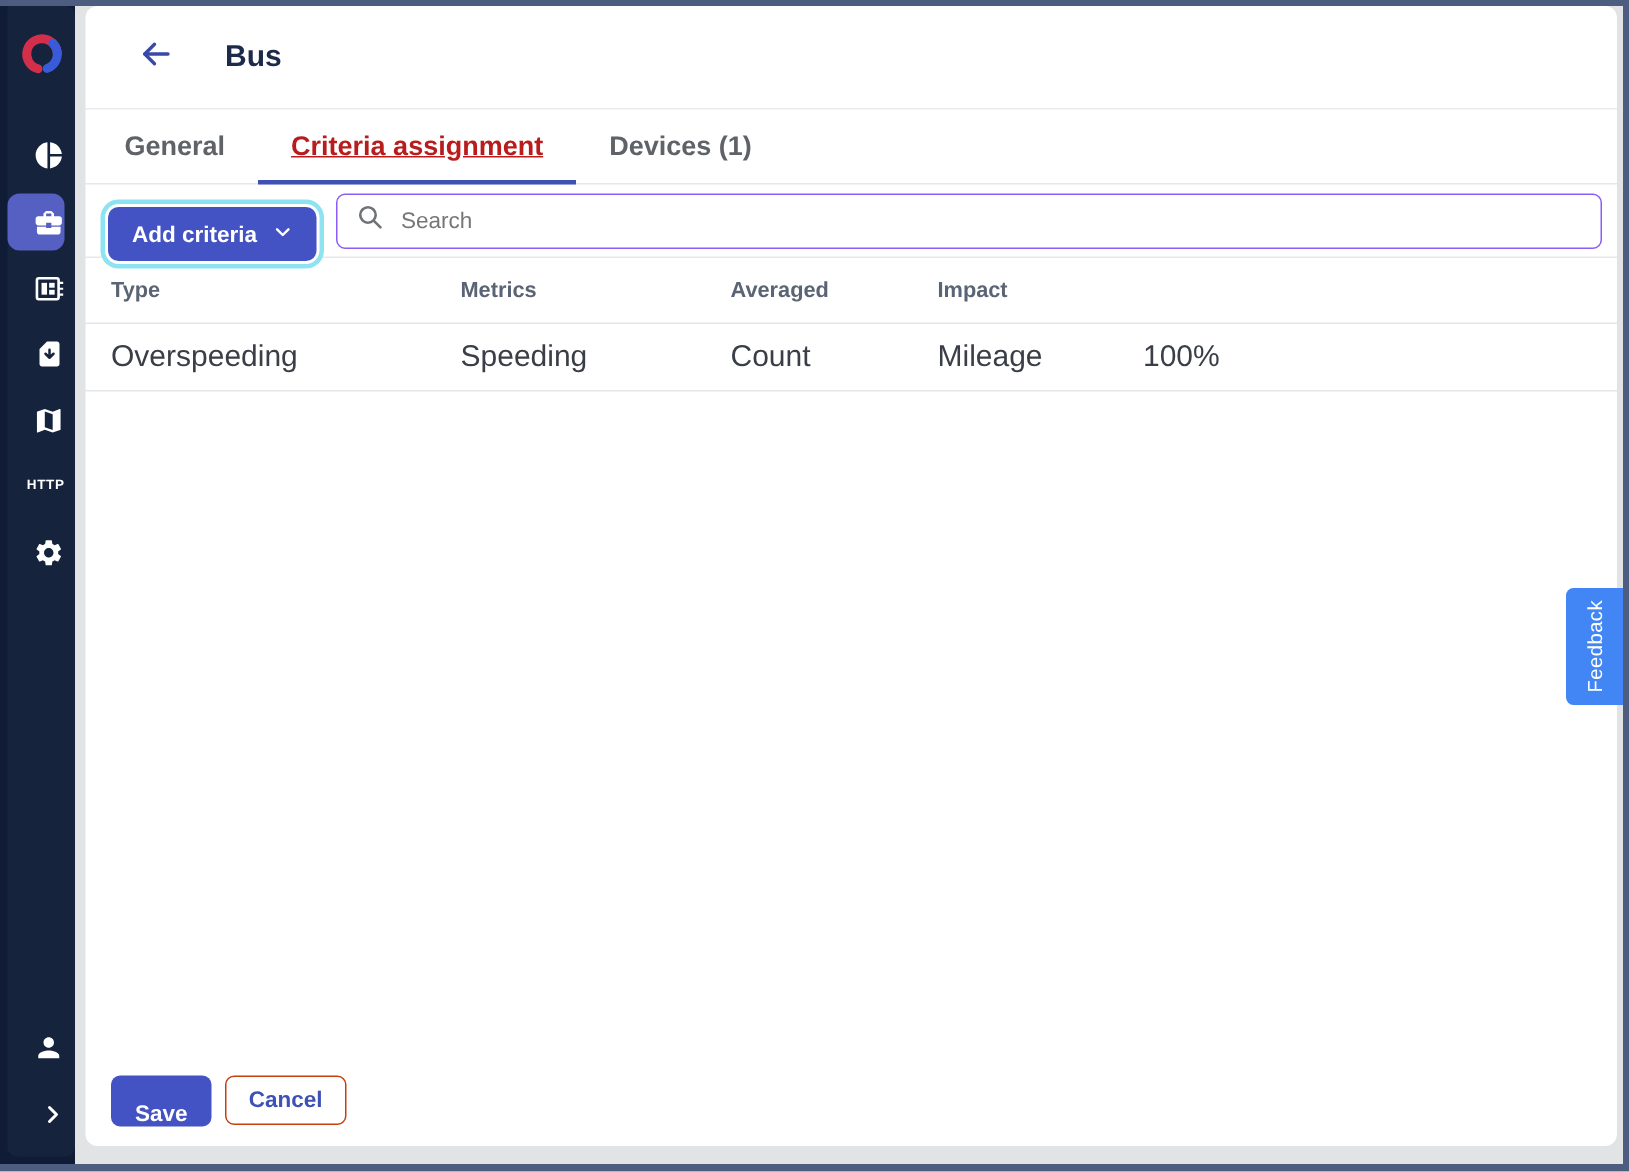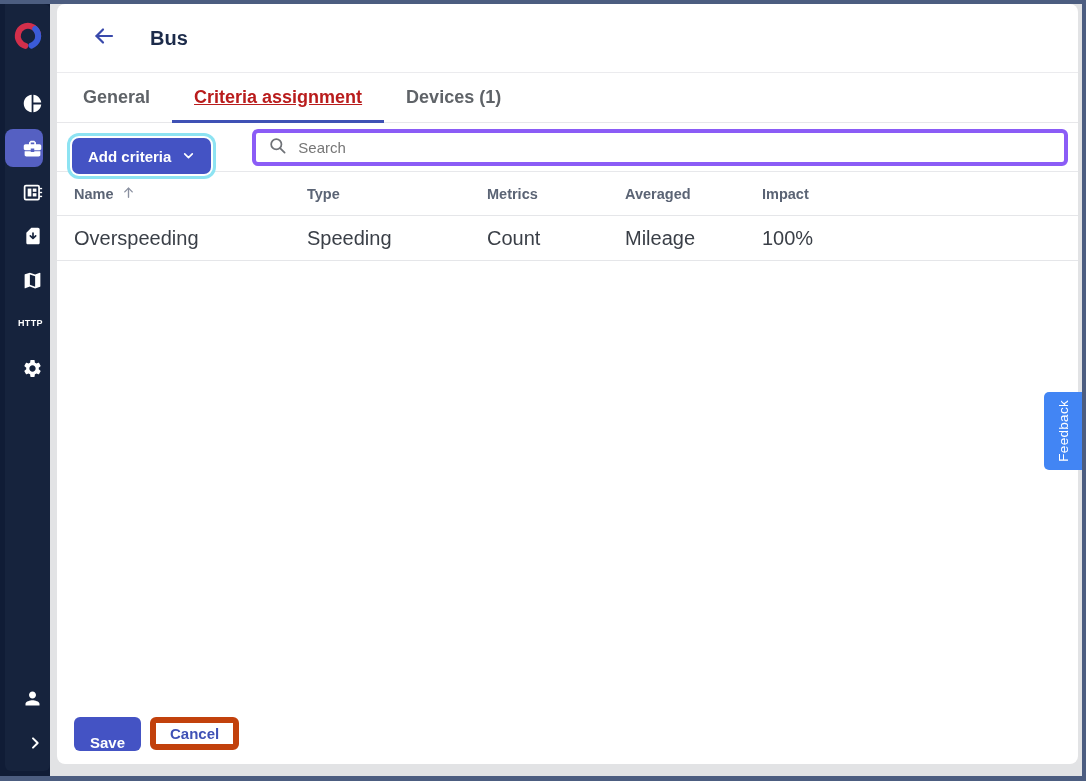--- a/index.html
+++ b/index.html
@@ -74,24 +74,23 @@
     height: 36px; padding: 0 16px; margin-left: 5px;
     background: #4453c4; color: #ffffff;
     border: none; border-radius: 7px;
     font-family: inherit; font-size: 15px; font-weight: bold;
     display: flex; align-items: center; gap: 11px; cursor: pointer;
     box-shadow: 0 0 0 2px #ffffff, 0 0 0 5px #8de3f2;
     margin-top: 18px;
   }
   .search-box {
     flex: 1; height: 37px;
-    border: 4px solid #8b5cf6; border-radius: 6px;
+    border: 1px solid #8b5cf6; border-radius: 6px;
     display: flex; align-items: center; padding: 0 12px; gap: 11px;
     background: #ffffff;
-    margin-left: 28px;
   }
   .search-box input {
     flex: 1; border: none; outline: none; font-family: inherit;
     font-size: 15px; color: #333333; background: transparent;
   }
   .search-box input::placeholder { color: #767676; opacity: 1; }
 
   .grid-row {
     display: grid;
     grid-template-columns: 233px 180px 138px 137px 1fr;
@@ -109,21 +108,21 @@
   }
 
   .footer { position: absolute; left: 17px; bottom: 13px; display: flex; gap: 9px; }
   .btn-save {
     min-width: 67px; height: 33px; padding: 17px 14px;
     background: #4453c4; color: #ffffff; border: none; border-radius: 6px;
     font-family: inherit; font-size: 15px; font-weight: bold; cursor: pointer;
   }
   .btn-cancel {
     min-width: 81px; height: 33px; padding: 0 14px;
-    background: #ffffff; color: #3f51b5; border: 6px solid #c2410c; border-radius: 6px;
+    background: #ffffff; color: #3f51b5; border: 1px solid #c2410c; border-radius: 6px;
     font-family: inherit; font-size: 15px; font-weight: bold; cursor: pointer;
   }
 
   
   .feedback-tab {
     position: absolute; left: 1044px; top: 392px; width: 38px; height: 78px;
     background: #4285f4; border-radius: 5px 0 0 5px;
     display: flex; align-items: center; justify-content: center;
     cursor: pointer; z-index: 5;
   }
@@ -271,29 +270,20 @@
             <circle cx="10.5" cy="10.5" r="6.5"></circle>
               <path d="M15.5 15.5L21 21"></path>
           </svg>
         </span>
         <input type="text" placeholder="Search" style="">
       </div>
     </div>
 
     <div class="grid-row table-head">
       <div class="col">
-        <span>Name</span>
-        <span>
-          <svg width="15" height="15" viewBox="0 0 24 24" fill="none" stroke="#8a90a0" stroke-width="2.2" stroke-linecap="round" stroke-linejoin="round">
-            <path d="M12 19.5V5"></path>
-              <path d="M6 11l6-6 6 6"></path>
-          </svg>
-        </span>
-      </div>
-      <div class="col">
         <span>Type</span>
       </div>
       <div class="col">
         <span>Metrics</span>
       </div>
       <div class="col">
         <span>Averaged</span>
       </div>
       <div class="col">
         <span>Impact</span>

